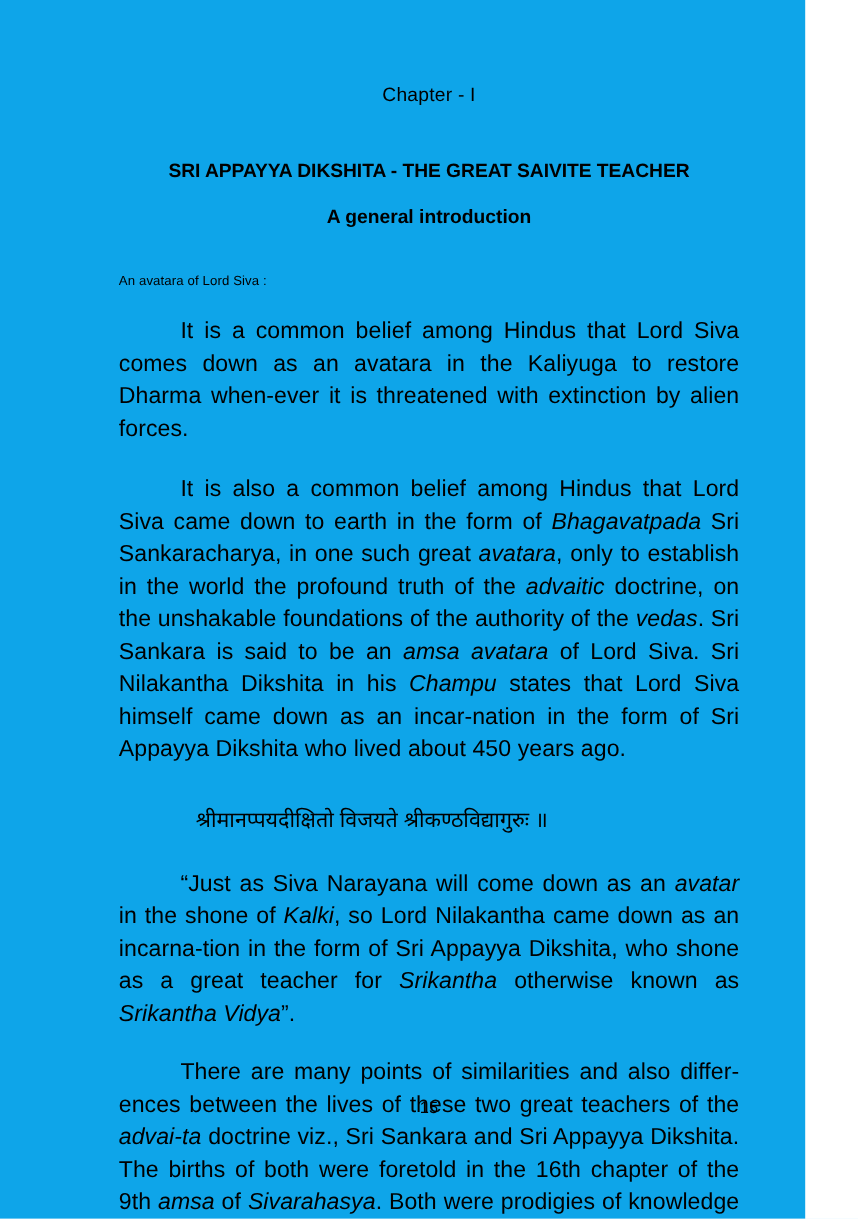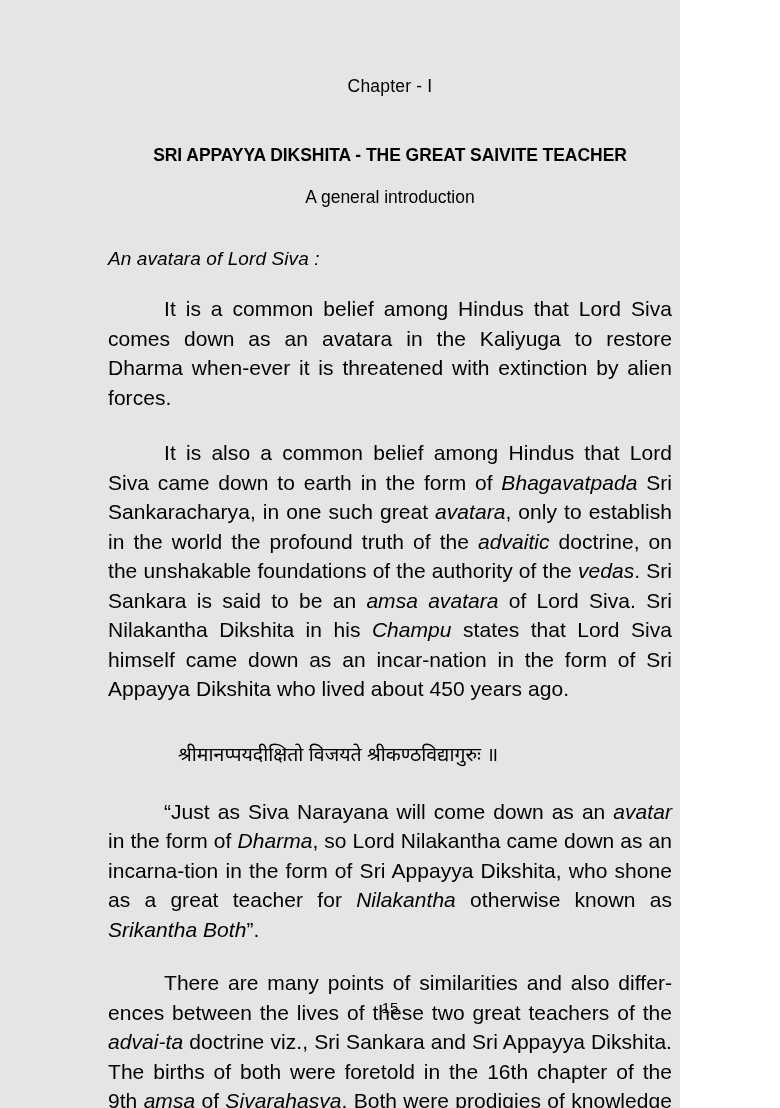--- a/index.html
+++ b/index.html
@@ -11,23 +11,23 @@
     width: 780px;
     height: 1108px;
     position: relative;
     font-family: "Liberation Sans", sans-serif;
     color: #000000;
     -webkit-font-smoothing: antialiased;
   }
   .page {
     position: absolute;
     left: 0; top: 0;
-    width: 680px;
+    width: 732px;
     height: 1108px;
-    background: #e5e5e5;
+    background: #0ea5e9;
     overflow: hidden;
   }
   .content {
     position: absolute;
     left: 108px;
     top: 0;
     width: 564px;
   }
 
   
@@ -44,29 +44,28 @@
     font-size: 17.5px;
     font-weight: 700;
     letter-spacing: -0.05px;
     margin: 15px;
     padding-top: 33px;
     white-space: nowrap;
   }
   .subtitle {
     text-align: center;
     font-size: 17.5px;
-    font-weight: 400;
+    font-weight: 700;
     margin: 0;
     padding-top: 6px;
   }
 
   
   .section-head {
-    font-size: 19px;
-    font-style: italic;
+    font-size: 12px;
     font-weight: 400;
     margin: 0;
     letter-spacing: 0.1px;
   }
   .section-head.first { padding-top: 40px; }
   .section-head.second { padding-top: 33px; }
 
   
   p.body {
     font-size: 21px;
@@ -123,21 +122,21 @@
     <div class="section-head first">An avatara of Lord Siva :</div>
 
     <p class="body indent gap-1"><span>It is a common belief among Hindus that Lord Siva comes down as an avatara in the Kaliyuga to restore Dharma when-ever it is threatened with extinction by alien forces.</span></p>
 
     <p class="body indent gap-2"><span>It is also a common belief among Hindus that Lord Siva came down to earth in the form of </span><i>Bhagavatpada</i><span> Sri Sankaracharya, in one such great </span><i>avatara</i><span>, only to establish in the world the profound truth of the </span><i>advaitic</i><span> doctrine, on the unshakable foundations of the authority of the </span><i>vedas</i><span>. Sri Sankara is said to be an </span><i>amsa  avatara</i><span> of Lord Siva. Sri Nilakantha Dikshita in his </span><i>Champu</i><span> states that Lord Siva himself came down as an incar-nation in the form of Sri Appayya Dikshita who lived about 450 years ago.</span></p>
 
     <div class="verse">
       <div class="verse-line">श्रीमानप्पयदीक्षितो विजयते श्रीकण्ठविद्यागुरुः ॥</div>
     </div>
 
-    <p class="body indent gap-3"><span>“Just as Siva Narayana will come down as an </span><i>avatar</i><span> in the form of </span><i>Dharma</i><span>, so Lord Nilakantha came down as an incarna-tion in the form of Sri Appayya Dikshita, who shone as a great teacher for </span><i>Nilakantha</i><span> otherwise known as </span><i>Srikantha Both</i><span>”.</span></p>
+    <p class="body indent gap-3"><span>“Just as Siva Narayana will come down as an </span><i>avatar</i><span> in the shone of </span><i>Kalki</i><span>, so Lord Nilakantha came down as an incarna-tion in the form of Sri Appayya Dikshita, who shone as a great teacher for </span><i>Srikantha</i><span> otherwise known as </span><i>Srikantha Vidya</i><span>”.</span></p>
 
 
     <p class="body indent gap-4"><span>There  are  many   points  of similarities and also differ-ences between the lives of these two great teachers of the </span><i>advai-ta</i><span> doctrine viz., Sri  Sankara and Sri Appayya Dikshita. The births of both were foretold in  the  16th  chapter  of  the  9th  </span><i>amsa</i><span> of </span><i>Sivarahasya</i><span>.  Both were prodigies of knowledge from an young age.  Both composed  large number of original works, commen-</span></p>
 
   </div>
 
   <div class="folio">15</div>
 </div>
 
 </body></html>

